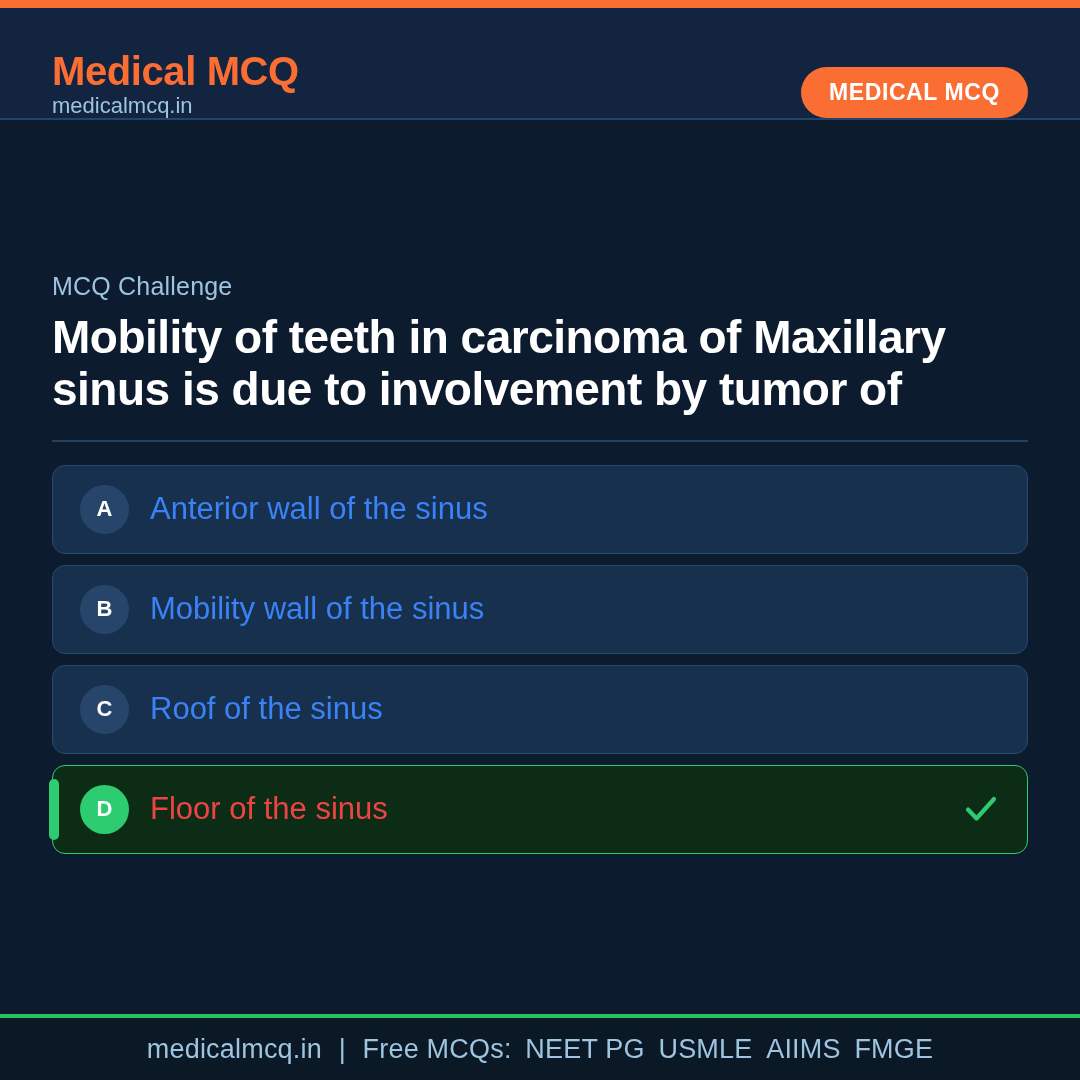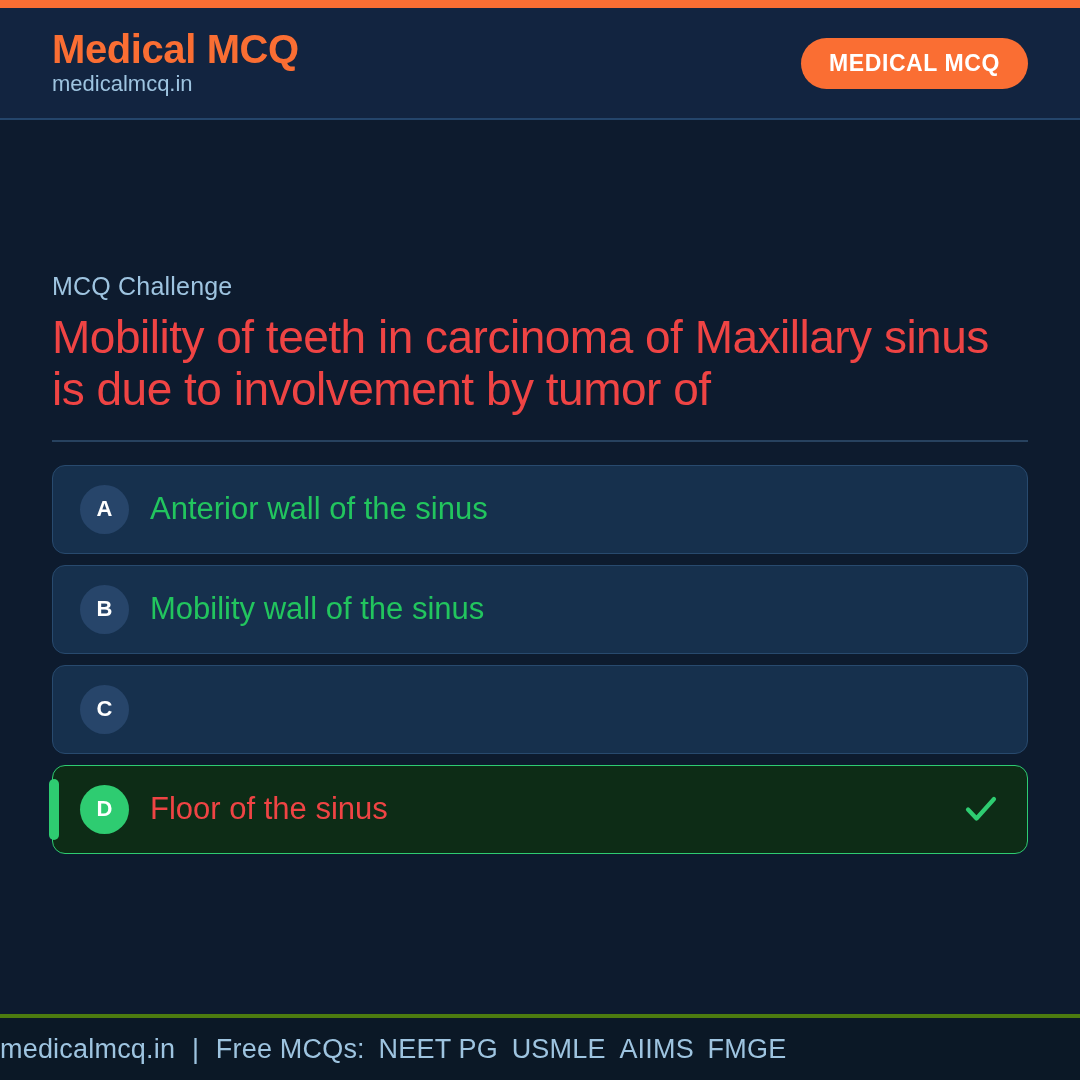--- a/index.html
+++ b/index.html
@@ -33,21 +33,21 @@
     flex: 0 0 8px;
   }
 
   
   .header {
     flex: 0 0 112px;
     height: 112px;
     background: #122440;
     border-bottom: 2px solid #24456b;
     display: flex;
-    align-items: center;
+    align-items: flex-end;
     justify-content: space-between;
     padding: 0 52px 0 52px;
     position: relative;
   }
 
   .brand-block {
     display: flex;
     flex-direction: column;
     justify-content: center;
     gap: 1px;
@@ -96,22 +96,22 @@
 
   .kicker {
     font-size: 25px;
     color: #9ec4e0;
     letter-spacing: 0.2px;
     margin-bottom: 10px;
   }
 
   .question {
     font-size: 46px;
-    font-weight: normal;
-    color: #ef4444;
+    font-weight: bold;
+    color: #ffffff;
     line-height: 1.14;
     letter-spacing: -0.5px;
     max-width: 960px;
   }
 
   .q-divider {
     height: 2px;
     background: #27425f;
     margin-top: 24px;
     margin-bottom: 23px;
@@ -147,21 +147,21 @@
     font-size: 22px;
     font-weight: bold;
     display: flex;
     align-items: center;
     justify-content: center;
     margin-right: 21px;
   }
 
   .opt-text {
     font-size: 31px;
-    color: #22c55e;
+    color: #3b82f6;
     letter-spacing: 0px;
     line-height: 1.1;
   }
 
   
   .option.correct {
     background: #0d2c16;
     border: 1px solid #2ecc71;
   }
 
@@ -192,24 +192,24 @@
     flex: 0 0 auto;
   }
 
   .check svg { display: block; }
 
   
   .footer {
     flex: 0 0 66px;
     height: 66px;
     background: #0b1826;
-    border-top: 4px solid #4d7c0f;
+    border-top: 4px solid #22c55e;
     display: flex;
     align-items: center;
-    justify-content: flex-start;
+    justify-content: center;
   }
 
   .footer-text {
     font-size: 27px;
     color: #9ec4e0;
     letter-spacing: 0.2px;
     white-space: nowrap;
   }
 
   .footer-text .sep { padding: 0 9px; }
@@ -245,20 +245,21 @@
         <div class="opt-text">Anterior wall of the sinus</div>
       </div>
 
       <div class="option">
         <div class="badge">B</div>
         <div class="opt-text">Mobility wall of the sinus</div>
       </div>
 
       <div class="option">
         <div class="badge">C</div>
+        <div class="opt-text">Roof of the sinus</div>
       </div>
 
       <div class="option correct">
         <div class="accent-bar"></div>
         <div class="badge">D</div>
         <div class="opt-text">Floor of the sinus</div>
         <div class="check">
           <svg width="38" height="38" viewBox="0 0 38 38" aria-hidden="true">
             <path d="M6 19.5 L14.5 28.5 L32 9" fill="none" stroke="#2ecc71" stroke-width="4.2" stroke-linecap="round" stroke-linejoin="round"></path>
           </svg>

